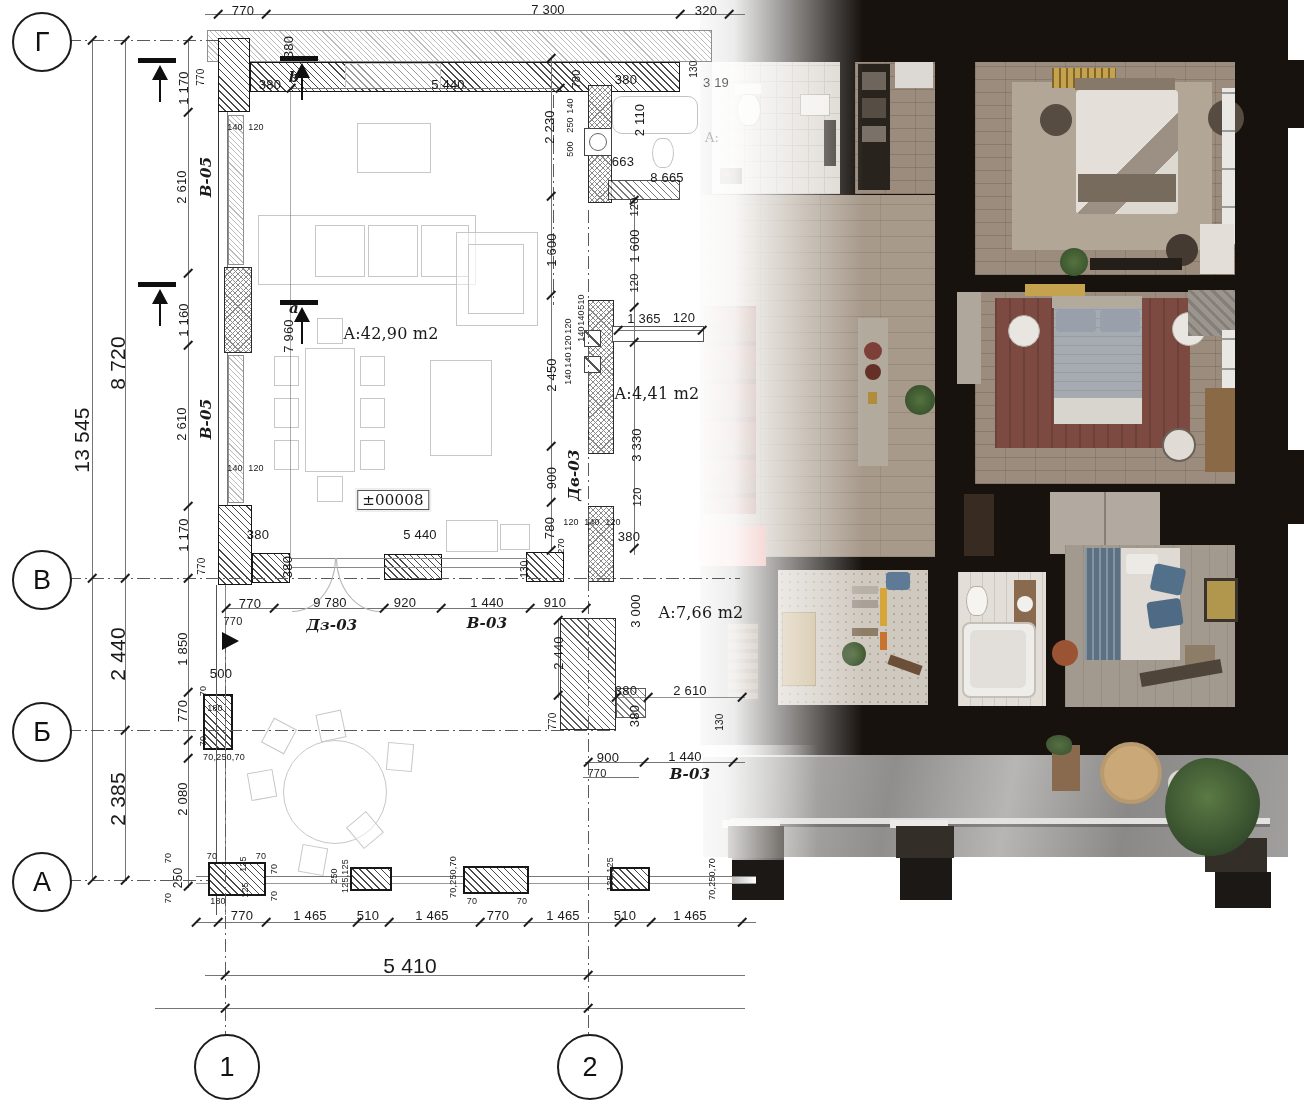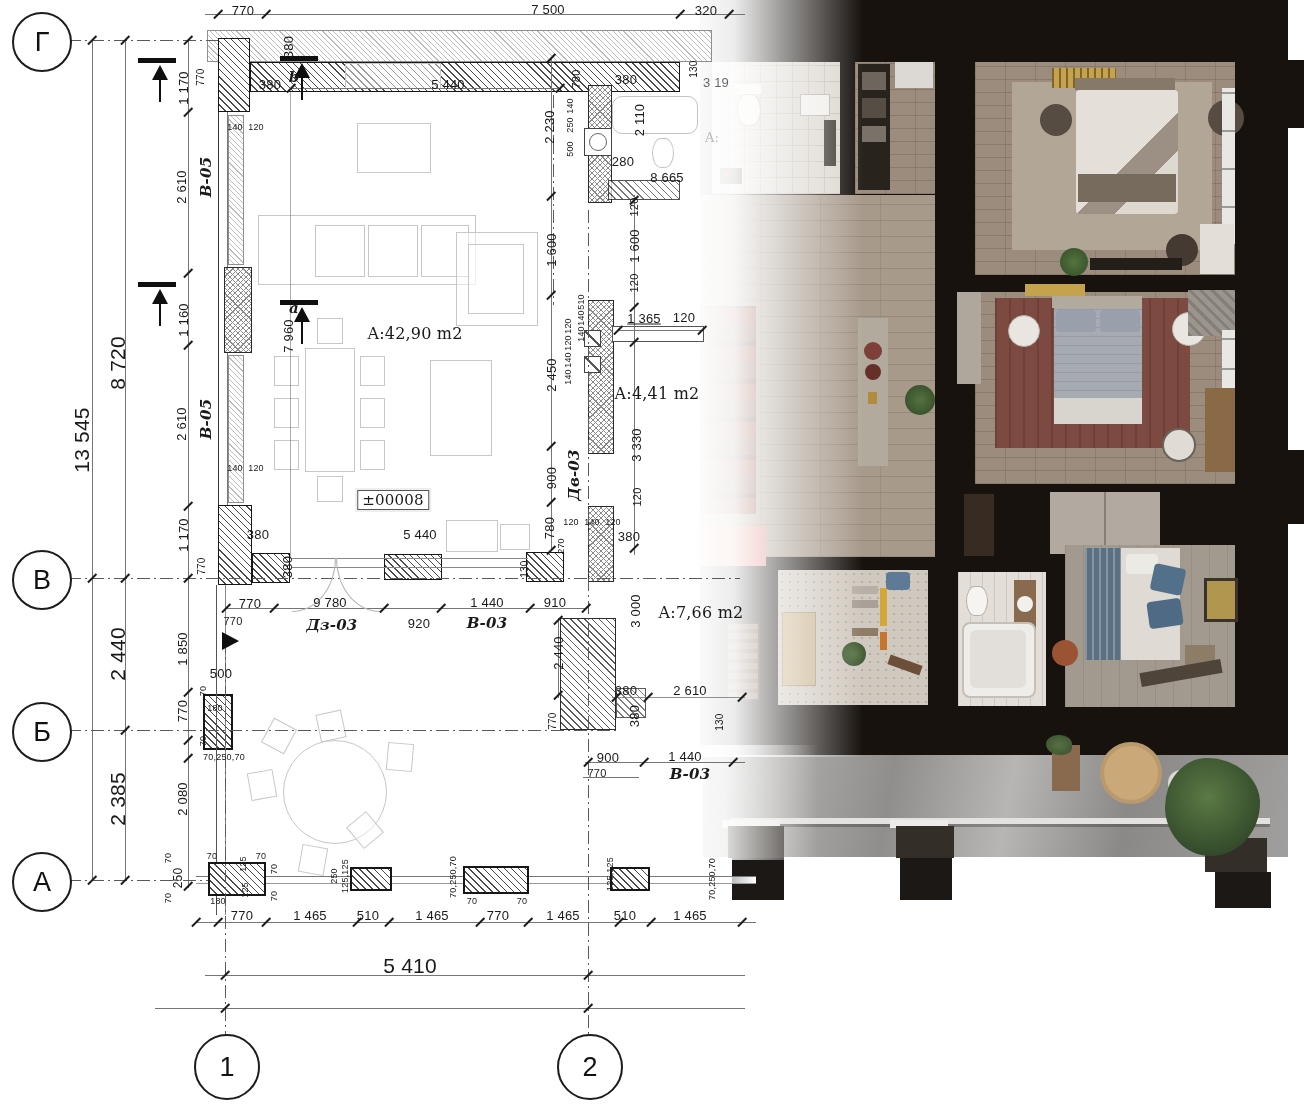--- a/index.html
+++ b/index.html
@@ -313,38 +313,38 @@
       <div class="mbar" style="left: 138px; top: 282px;"></div>
       <div class="mtri" style="left: 152px; top: 289px;"></div>
       <div class="mstem" style="left: 159px; top: 304px; height: 22px;"></div>
       <div class="mbar" style="left: 280px; top: 300px;"></div>
       <div class="mtri" style="left: 294px; top: 307px;"></div>
       <div class="mstem" style="left: 301px; top: 322px; height: 22px;"></div>
     </div>
 
   <div id="labels" class="abs" style="left:0;top:0;width:1304px;height:1108px">
       <span class="dim" style="left: 243px; top: 10px; transform: translate(-50%, -50%);">770</span>
-      <span class="dim" style="left: 548px; top: 9px; transform: translate(-50%, -50%);">7 500</span>
+      <span class="dim" style="left: 548px; top: 9px; transform: translate(-50%, -50%);">7 300</span>
       <span class="dim" style="left: 706px; top: 10px; transform: translate(-50%, -50%);">320</span>
       <span class="dim" style="left: 200px; top: 77px; font-size: 10px; transform: translate(-50%, -50%) rotate(-90deg);">770</span>
       <span class="dim" style="left: 183px; top: 88px; transform: translate(-50%, -50%) rotate(-90deg);">1 170</span>
       <span class="dim" style="left: 270px; top: 84px; transform: translate(-50%, -50%);">380</span>
       <span class="dim tag" style="left: 294px; top: 77px; transform: translate(-50%, -50%);">b</span>
       <span class="dim" style="left: 288px; top: 47px; transform: translate(-50%, -50%) rotate(-90deg);">380</span>
       <span class="dim" style="left: 448px; top: 84px; transform: translate(-50%, -50%);">5 440</span>
       <span class="dim" style="left: 576px; top: 79px; font-size: 11px; transform: translate(-50%, -50%) rotate(-90deg);">780</span>
       <span class="dim" style="left: 549px; top: 127px; transform: translate(-50%, -50%) rotate(-90deg);">2 230</span>
       <span class="dim" style="left: 570px; top: 106px; font-size: 9px; transform: translate(-50%, -50%) rotate(-90deg);">140</span>
       <span class="dim" style="left: 570px; top: 125px; font-size: 9px; transform: translate(-50%, -50%) rotate(-90deg);">250</span>
       <span class="dim" style="left: 570px; top: 149px; font-size: 9px; transform: translate(-50%, -50%) rotate(-90deg);">500</span>
       <span class="dim" style="left: 626px; top: 79px; transform: translate(-50%, -50%);">380</span>
       <span class="dim" style="left: 639px; top: 120px; transform: translate(-50%, -50%) rotate(-90deg);">2 110</span>
       <span class="dim" style="left: 693px; top: 69px; font-size: 10px; transform: translate(-50%, -50%) rotate(-90deg);">130</span>
       <span class="dim fade" style="left: 716px; top: 82px; transform: translate(-50%, -50%);">3 19</span>
-      <span class="dim" style="left: 623px; top: 161px; transform: translate(-50%, -50%);">280</span>
+      <span class="dim" style="left: 623px; top: 161px; transform: translate(-50%, -50%);">663</span>
       <span class="dim" style="left: 667px; top: 177px; transform: translate(-50%, -50%);">8 665</span>
       <span class="dim" style="left: 634px; top: 207px; font-size: 11px; transform: translate(-50%, -50%) rotate(-90deg);">120</span>
       <span class="dim" style="left: 634px; top: 246px; transform: translate(-50%, -50%) rotate(-90deg);">1 600</span>
       <span class="dim" style="left: 551px; top: 250px; transform: translate(-50%, -50%) rotate(-90deg);">1 600</span>
       <span class="dim" style="left: 634px; top: 283px; font-size: 11px; transform: translate(-50%, -50%) rotate(-90deg);">120</span>
       <span class="dim faint" style="left: 712px; top: 137px; transform: translate(-50%, -50%);">A:</span>
       <span class="dim big" style="left: 82px; top: 440px; transform: translate(-50%, -50%) rotate(-90deg);">13 545</span>
       <span class="dim big" style="left: 118px; top: 363px; transform: translate(-50%, -50%) rotate(-90deg);">8 720</span>
       <span class="dim big" style="left: 118px; top: 654px; transform: translate(-50%, -50%) rotate(-90deg);">2 440</span>
       <span class="dim big" style="left: 118px; top: 799px; transform: translate(-50%, -50%) rotate(-90deg);">2 385</span>
@@ -354,30 +354,30 @@
       <span class="dim" style="left: 256px; top: 127px; font-size: 9px; transform: translate(-50%, -50%);">120</span>
       <span class="dim" style="left: 183px; top: 320px; transform: translate(-50%, -50%) rotate(-90deg);">1 160</span>
       <span class="dim" style="left: 181px; top: 424px; transform: translate(-50%, -50%) rotate(-90deg);">2 610</span>
       <span class="dim tag" style="left: 206px; top: 419px; transform: translate(-50%, -50%) rotate(-90deg);">В-05</span>
       <span class="dim" style="left: 235px; top: 468px; font-size: 9px; transform: translate(-50%, -50%);">140</span>
       <span class="dim" style="left: 256px; top: 468px; font-size: 9px; transform: translate(-50%, -50%);">120</span>
       <span class="dim" style="left: 183px; top: 535px; transform: translate(-50%, -50%) rotate(-90deg);">1 170</span>
       <span class="dim" style="left: 201px; top: 566px; font-size: 10px; transform: translate(-50%, -50%) rotate(-90deg);">770</span>
       <span class="dim tag" style="left: 294px; top: 308px; transform: translate(-50%, -50%);">a</span>
       <span class="dim" style="left: 288px; top: 336px; transform: translate(-50%, -50%) rotate(-90deg);">7 960</span>
-      <span class="dim area" style="left: 415px; top: 333px; transform: translate(-50%, -50%);">A:42,90 m2</span>
+      <span class="dim area" style="left: 391px; top: 333px; transform: translate(-50%, -50%);">A:42,90 m2</span>
       <span class="dim box" style="left: 393px; top: 500px; transform: translate(-50%, -50%);">±00008</span>
       <span class="dim" style="left: 581px; top: 302px; font-size: 9px; transform: translate(-50%, -50%) rotate(-90deg);">510</span>
       <span class="dim" style="left: 581px; top: 318px; font-size: 9px; transform: translate(-50%, -50%) rotate(-90deg);">140</span>
       <span class="dim" style="left: 581px; top: 334px; font-size: 9px; transform: translate(-50%, -50%) rotate(-90deg);">140</span>
       <span class="dim" style="left: 568px; top: 326px; font-size: 9px; transform: translate(-50%, -50%) rotate(-90deg);">120</span>
       <span class="dim" style="left: 568px; top: 343px; font-size: 9px; transform: translate(-50%, -50%) rotate(-90deg);">120</span>
       <span class="dim" style="left: 568px; top: 360px; font-size: 9px; transform: translate(-50%, -50%) rotate(-90deg);">140</span>
       <span class="dim" style="left: 568px; top: 377px; font-size: 9px; transform: translate(-50%, -50%) rotate(-90deg);">140</span>
-      <span class="dim" style="left: 644px; top: 318px; transform: translate(-50%, -50%); text-decoration: underline;">1 365</span>
+      <span class="dim" style="left: 644px; top: 318px; transform: translate(-50%, -50%);">1 365</span>
       <span class="dim" style="left: 684px; top: 317px; transform: translate(-50%, -50%);">120</span>
       <span class="dim" style="left: 551px; top: 375px; transform: translate(-50%, -50%) rotate(-90deg);">2 450</span>
       <span class="dim area" style="left: 657px; top: 393px; transform: translate(-50%, -50%);">A:4,41 m2</span>
       <span class="dim" style="left: 636px; top: 445px; transform: translate(-50%, -50%) rotate(-90deg);">3 330</span>
       <span class="dim" style="left: 551px; top: 478px; transform: translate(-50%, -50%) rotate(-90deg);">900</span>
       <span class="dim tag" style="left: 574px; top: 475px; transform: translate(-50%, -50%) rotate(-90deg);">Дв-03</span>
       <span class="dim" style="left: 549px; top: 528px; transform: translate(-50%, -50%) rotate(-90deg);">780</span>
       <span class="dim" style="left: 571px; top: 522px; font-size: 9px; transform: translate(-50%, -50%);">120</span>
       <span class="dim" style="left: 592px; top: 522px; font-size: 9px; transform: translate(-50%, -50%);">140</span>
       <span class="dim" style="left: 613px; top: 522px; font-size: 9px; transform: translate(-50%, -50%);">120</span>
@@ -385,21 +385,21 @@
       <span class="dim" style="left: 561px; top: 546px; font-size: 9px; transform: translate(-50%, -50%) rotate(-90deg);">270</span>
       <span class="dim" style="left: 637px; top: 497px; font-size: 11px; transform: translate(-50%, -50%) rotate(-90deg);">120</span>
       <span class="dim" style="left: 635px; top: 611px; transform: translate(-50%, -50%) rotate(-90deg);">3 000</span>
       <span class="dim area" style="left: 701px; top: 612px; transform: translate(-50%, -50%);">A:7,66 m2</span>
       <span class="dim" style="left: 258px; top: 534px; transform: translate(-50%, -50%);">380</span>
       <span class="dim" style="left: 420px; top: 534px; transform: translate(-50%, -50%);">5 440</span>
       <span class="dim" style="left: 287px; top: 567px; transform: translate(-50%, -50%) rotate(-90deg);">380</span>
       <span class="dim" style="left: 524px; top: 569px; font-size: 10px; transform: translate(-50%, -50%) rotate(-90deg);">130</span>
       <span class="dim" style="left: 250px; top: 603px; transform: translate(-50%, -50%);">770</span>
       <span class="dim" style="left: 330px; top: 602px; transform: translate(-50%, -50%);">9 780</span>
-      <span class="dim" style="left: 419px; top: 602px; transform: translate(-50%, -50%); margin-top: 21px;">920</span>
+      <span class="dim" style="left: 405px; top: 602px; transform: translate(-50%, -50%);">920</span>
       <span class="dim" style="left: 487px; top: 602px; transform: translate(-50%, -50%);">1 440</span>
       <span class="dim" style="left: 555px; top: 602px; transform: translate(-50%, -50%);">910</span>
       <span class="dim" style="left: 233px; top: 621px; font-size: 11px; transform: translate(-50%, -50%);">770</span>
       <span class="dim tag" style="left: 332px; top: 625px; transform: translate(-50%, -50%);">Дз-03</span>
       <span class="dim tag" style="left: 487px; top: 623px; transform: translate(-50%, -50%);">В-03</span>
       <span class="dim" style="left: 558px; top: 653px; transform: translate(-50%, -50%) rotate(-90deg);">2 440</span>
       <span class="dim" style="left: 182px; top: 649px; transform: translate(-50%, -50%) rotate(-90deg);">1 850</span>
       <span class="dim" style="left: 221px; top: 673px; transform: translate(-50%, -50%);">500</span>
       <span class="dim" style="left: 203px; top: 691px; font-size: 9px; transform: translate(-50%, -50%) rotate(-90deg);">70</span>
       <span class="dim" style="left: 215px; top: 708px; font-size: 9px; transform: translate(-50%, -50%);">180</span>

